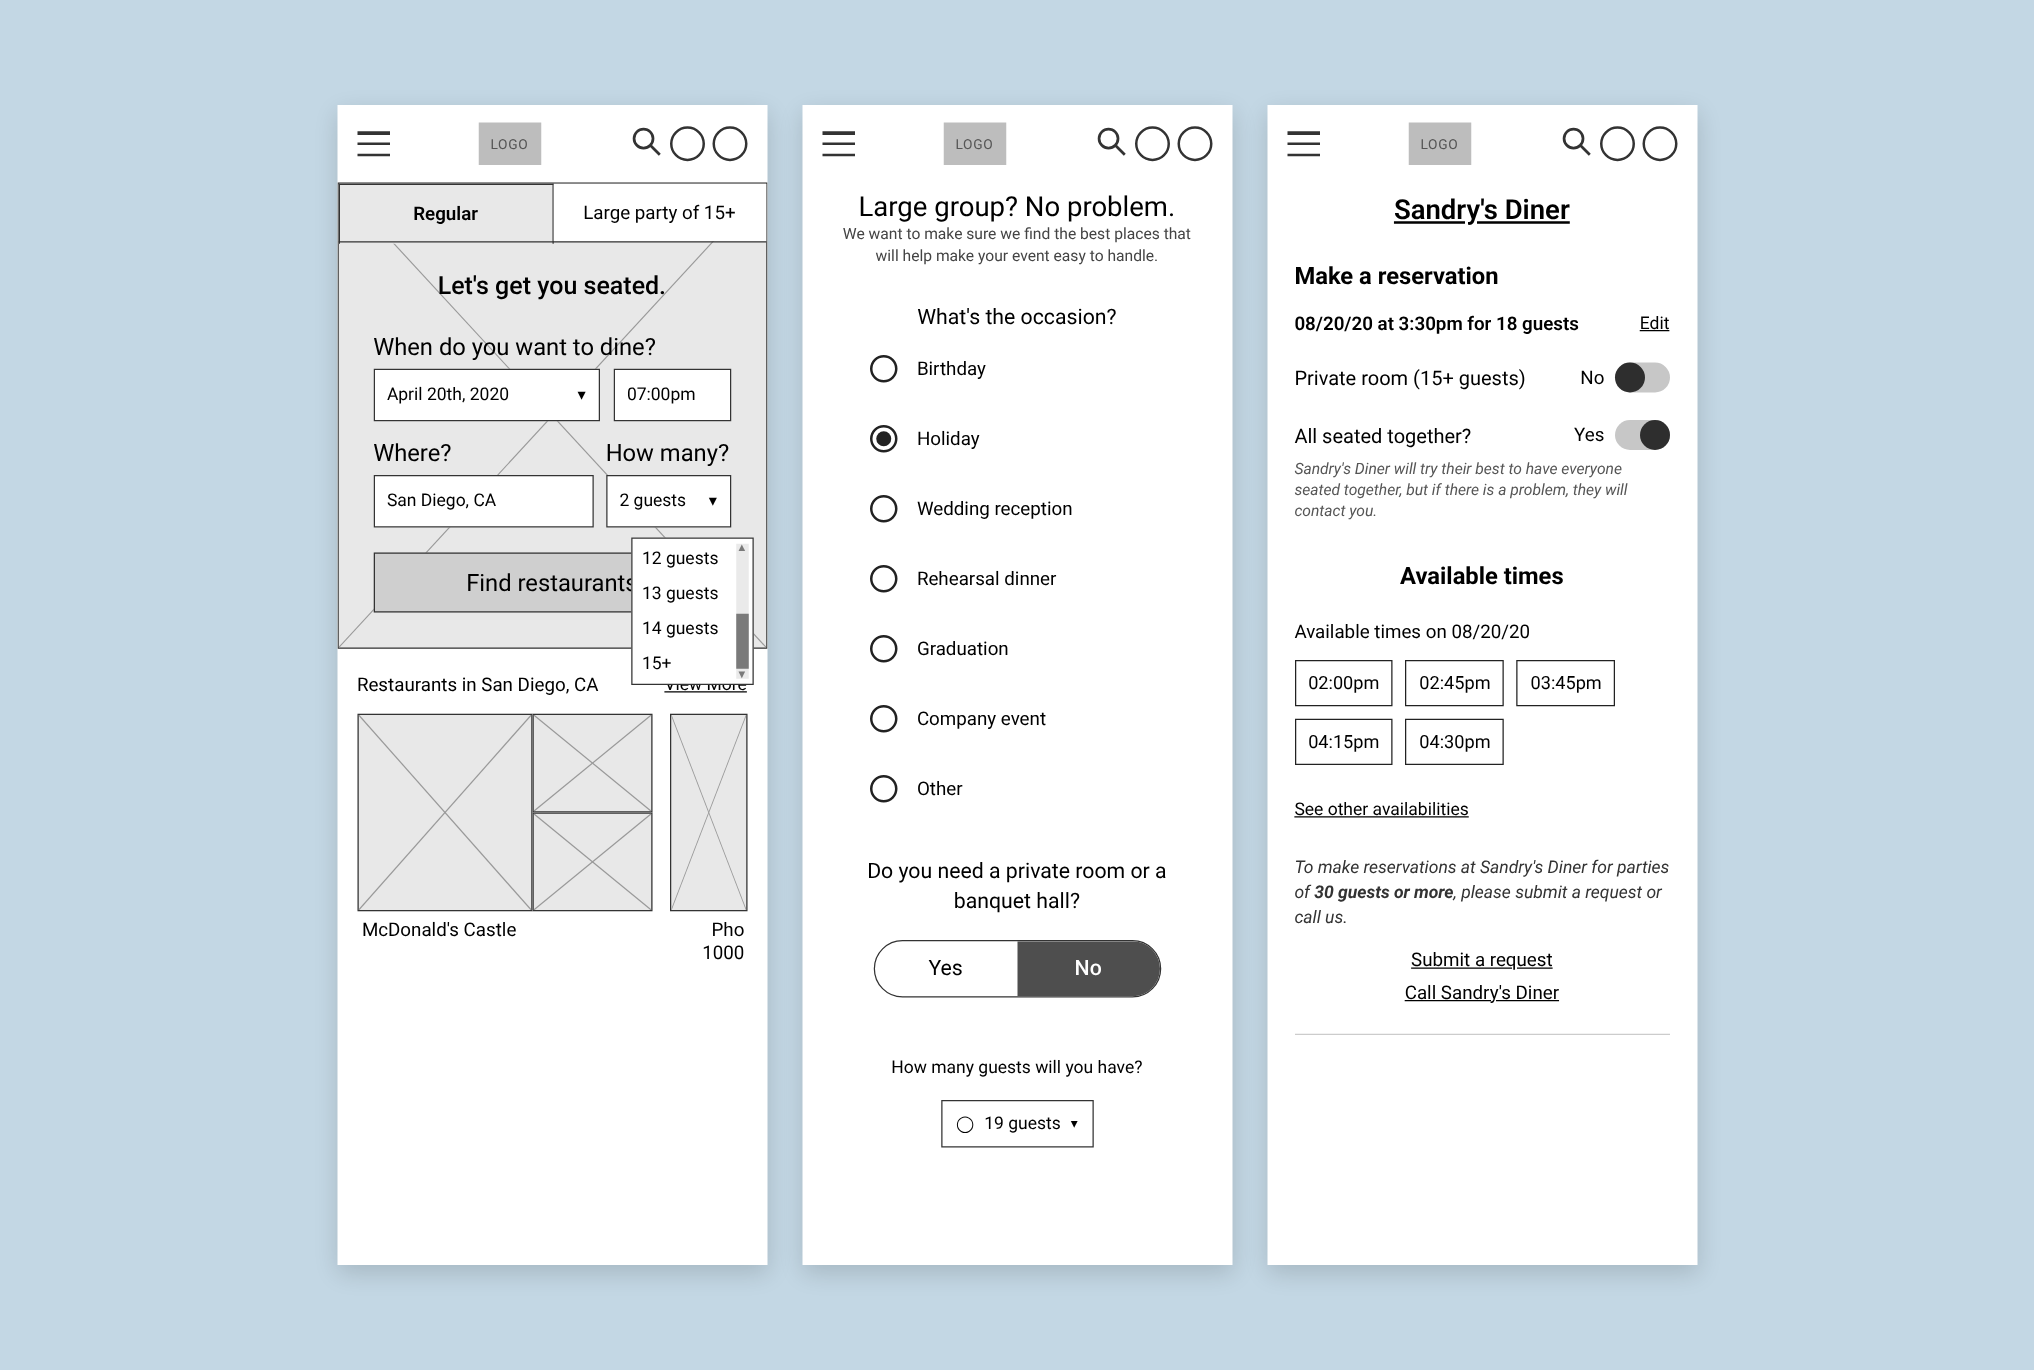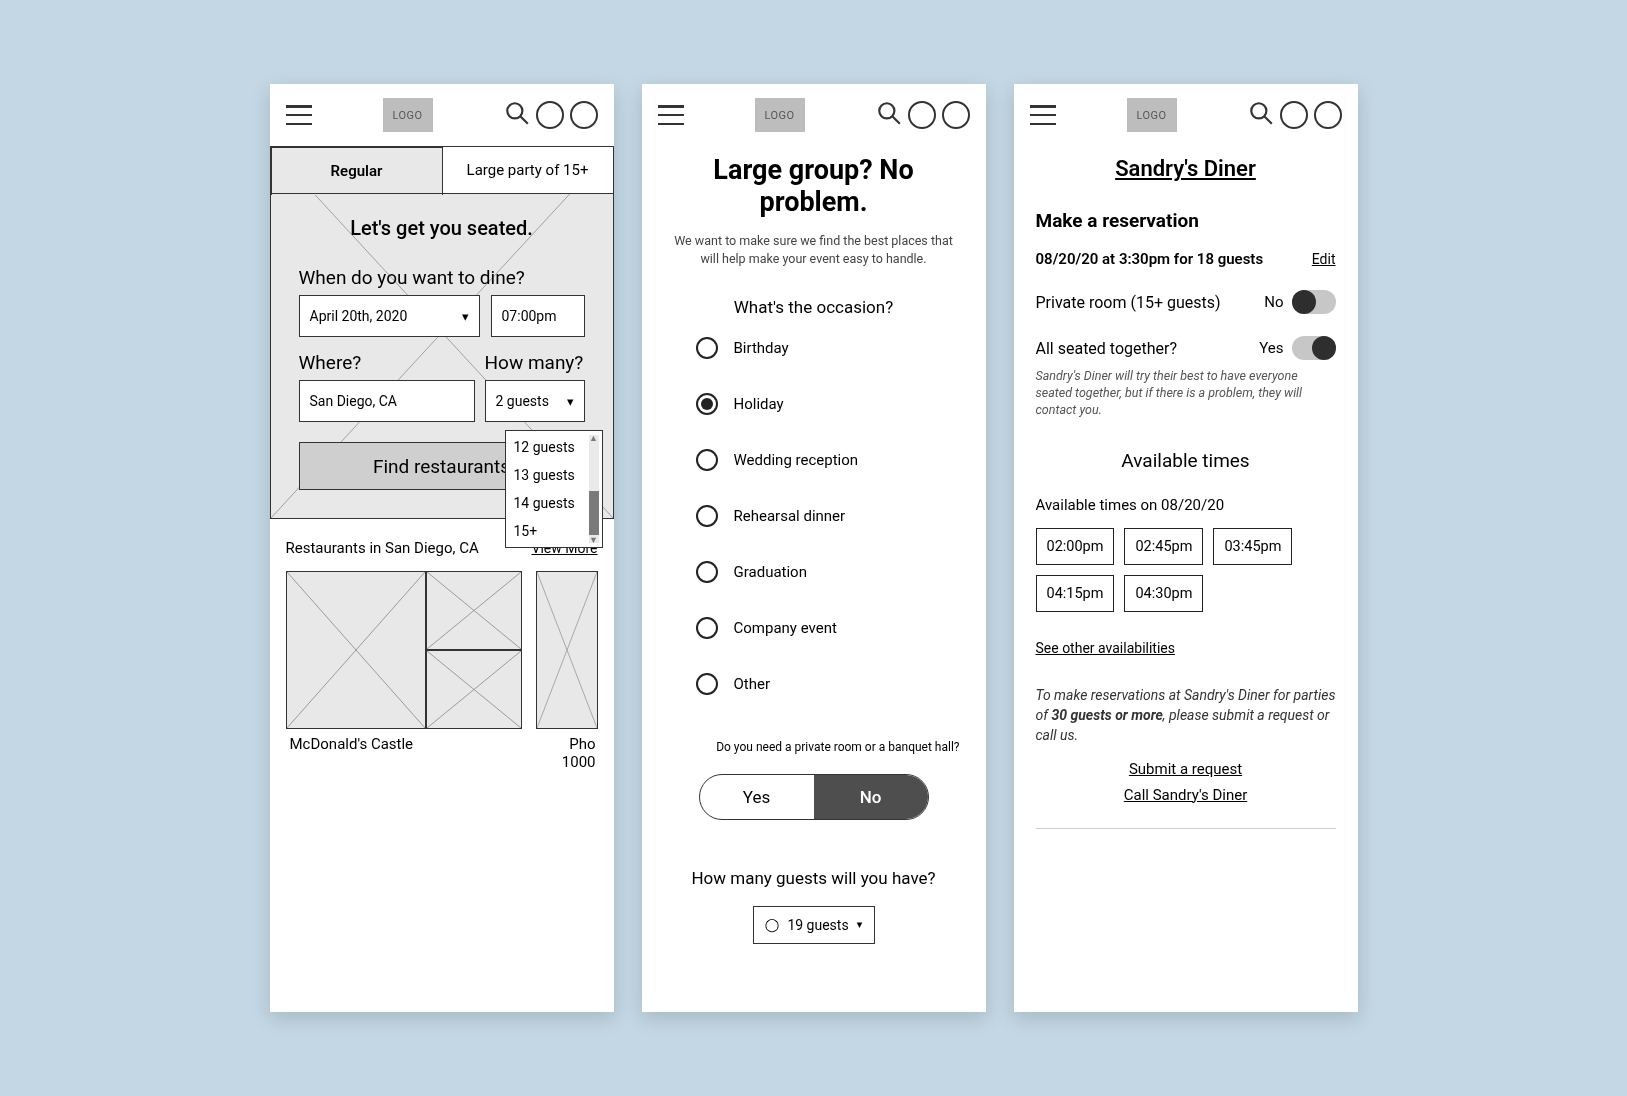--- a/index.html
+++ b/index.html
@@ -111,48 +111,48 @@
   .card1 .top { display:flex; }
   .card1 .top .big { width:140px; height:158px; flex:none;}
   .card1 .top .right { display:flex; flex-direction:column; }
   .card1 .top .right .sm { width:96px; height:79px; }
   .card2 { width:96px; }
   .card2 .pl { height:158px; }
   .card-title { font-size:15px; padding-left:4px;}
 
   
   .s2-body { padding:8px 26px 20px; text-align:center; }
-  .s2-title { font-size:27px; font-weight:700; margin-bottom:14px;}
+  .s2-title { font-size:22px; font-weight:400; }
   .s2-sub { font-size:12.5px; color:#444; margin-bottom:30px; line-height:1.4;}
   .occasion-q { font-size:17px; margin-bottom:20px;}
   .radio-list { display:flex; flex-direction:column; gap:34px; align-items:flex-start; padding-left:28px;}
   .radio-item { display:flex; align-items:center; gap:16px; font-size:15px;}
   .radio-outer { width:22px; height:22px; border:2.2px solid #222; border-radius:50%; display:flex; align-items:center; justify-content:center;}
   .radio-inner { width:12px; height:12px; background:#222; border-radius:50%;}
-  .priv-q { font-size:12px; margin:44px 0 18px; line-height:1.4;text-align:right;}
+  .priv-q { font-size:17px; margin:44px 0 18px; line-height:1.4;}
   .yesno { display:flex; width:230px; margin:0 auto; border:1.5px solid #333; border-radius:26px; overflow:hidden; height:46px;}
   .yesno .half { flex:1; display:flex; align-items:center; justify-content:center; font-size:17px;}
   .yesno .half.sel { background:#4e4e4e; color:#fff; font-weight:500;}
-  .how-many-q { font-size:17px; margin-top:48px;}
+  .how-many-q { font-size:14px; margin-top:48px;}
   .guest-sel { border:1.5px solid #333; width:122px; height:38px; margin:18px auto 0; display:flex; align-items:center; justify-content:center; gap:8px; font-size:14px;}
 
   
   .s3-body { padding:10px 22px 20px; }
   .s3-title { text-align:center; font-size:22px; font-weight:600; text-decoration:underline; margin-bottom:28px;}
   .s3-heading { font-size:19px; font-weight:700; margin-bottom:18px;}
   .s3-line { display:flex; justify-content:space-between; align-items:center; font-size:15px; margin-bottom:4px;}
   .s3-line .edit { text-decoration:underline; font-size:14px;}
   .toggle-row { display:flex; justify-content:space-between; align-items:center; font-size:16px; margin-top:22px;}
   .toggle-wrap { display:flex; align-items:center; gap:8px; font-size:15px;}
   .toggle { width:44px; height:24px; border-radius:14px; background:#c7c7c7; position:relative;}
   .toggle .knob { width:24px; height:24px; border-radius:50%; background:#2e2e2e; position:absolute; top:0; }
   .toggle.off .knob { left:0; }
   .toggle.on .knob { right:0; }
   .s3-note { font-style:italic; font-size:12.5px; color:#555; margin-top:8px; line-height:1.35;}
-  .avail-h { text-align:center; font-size:19px; font-weight:400; margin:30px 0 24px;}
+  .avail-h { text-align:center; font-size:19px; font-weight:700; margin:30px 0 24px;}
   .avail-sub { font-size:15px; margin-bottom:14px;}
   .times { display:flex; flex-wrap:wrap; gap:10px;}
   .time-chip { border:1.5px solid #222; padding:9px 10px; font-size:14.5px;}
   .see-other { text-decoration:underline; font-size:14px; margin-top:28px; display:inline-block;}
   .request-note { font-style:italic; font-size:14px; color:#333; margin-top:28px; line-height:1.45;}
   .request-note .bold { font-weight:700; font-style:italic;}
   .action-links { text-align:center; margin-top:14px; display:flex; flex-direction:column; gap:8px;}
   .action-links span { text-decoration:underline; font-size:15px;}
   .s3-rule { border:none; border-top:1px solid #ccc; margin-top:24px;}
 

